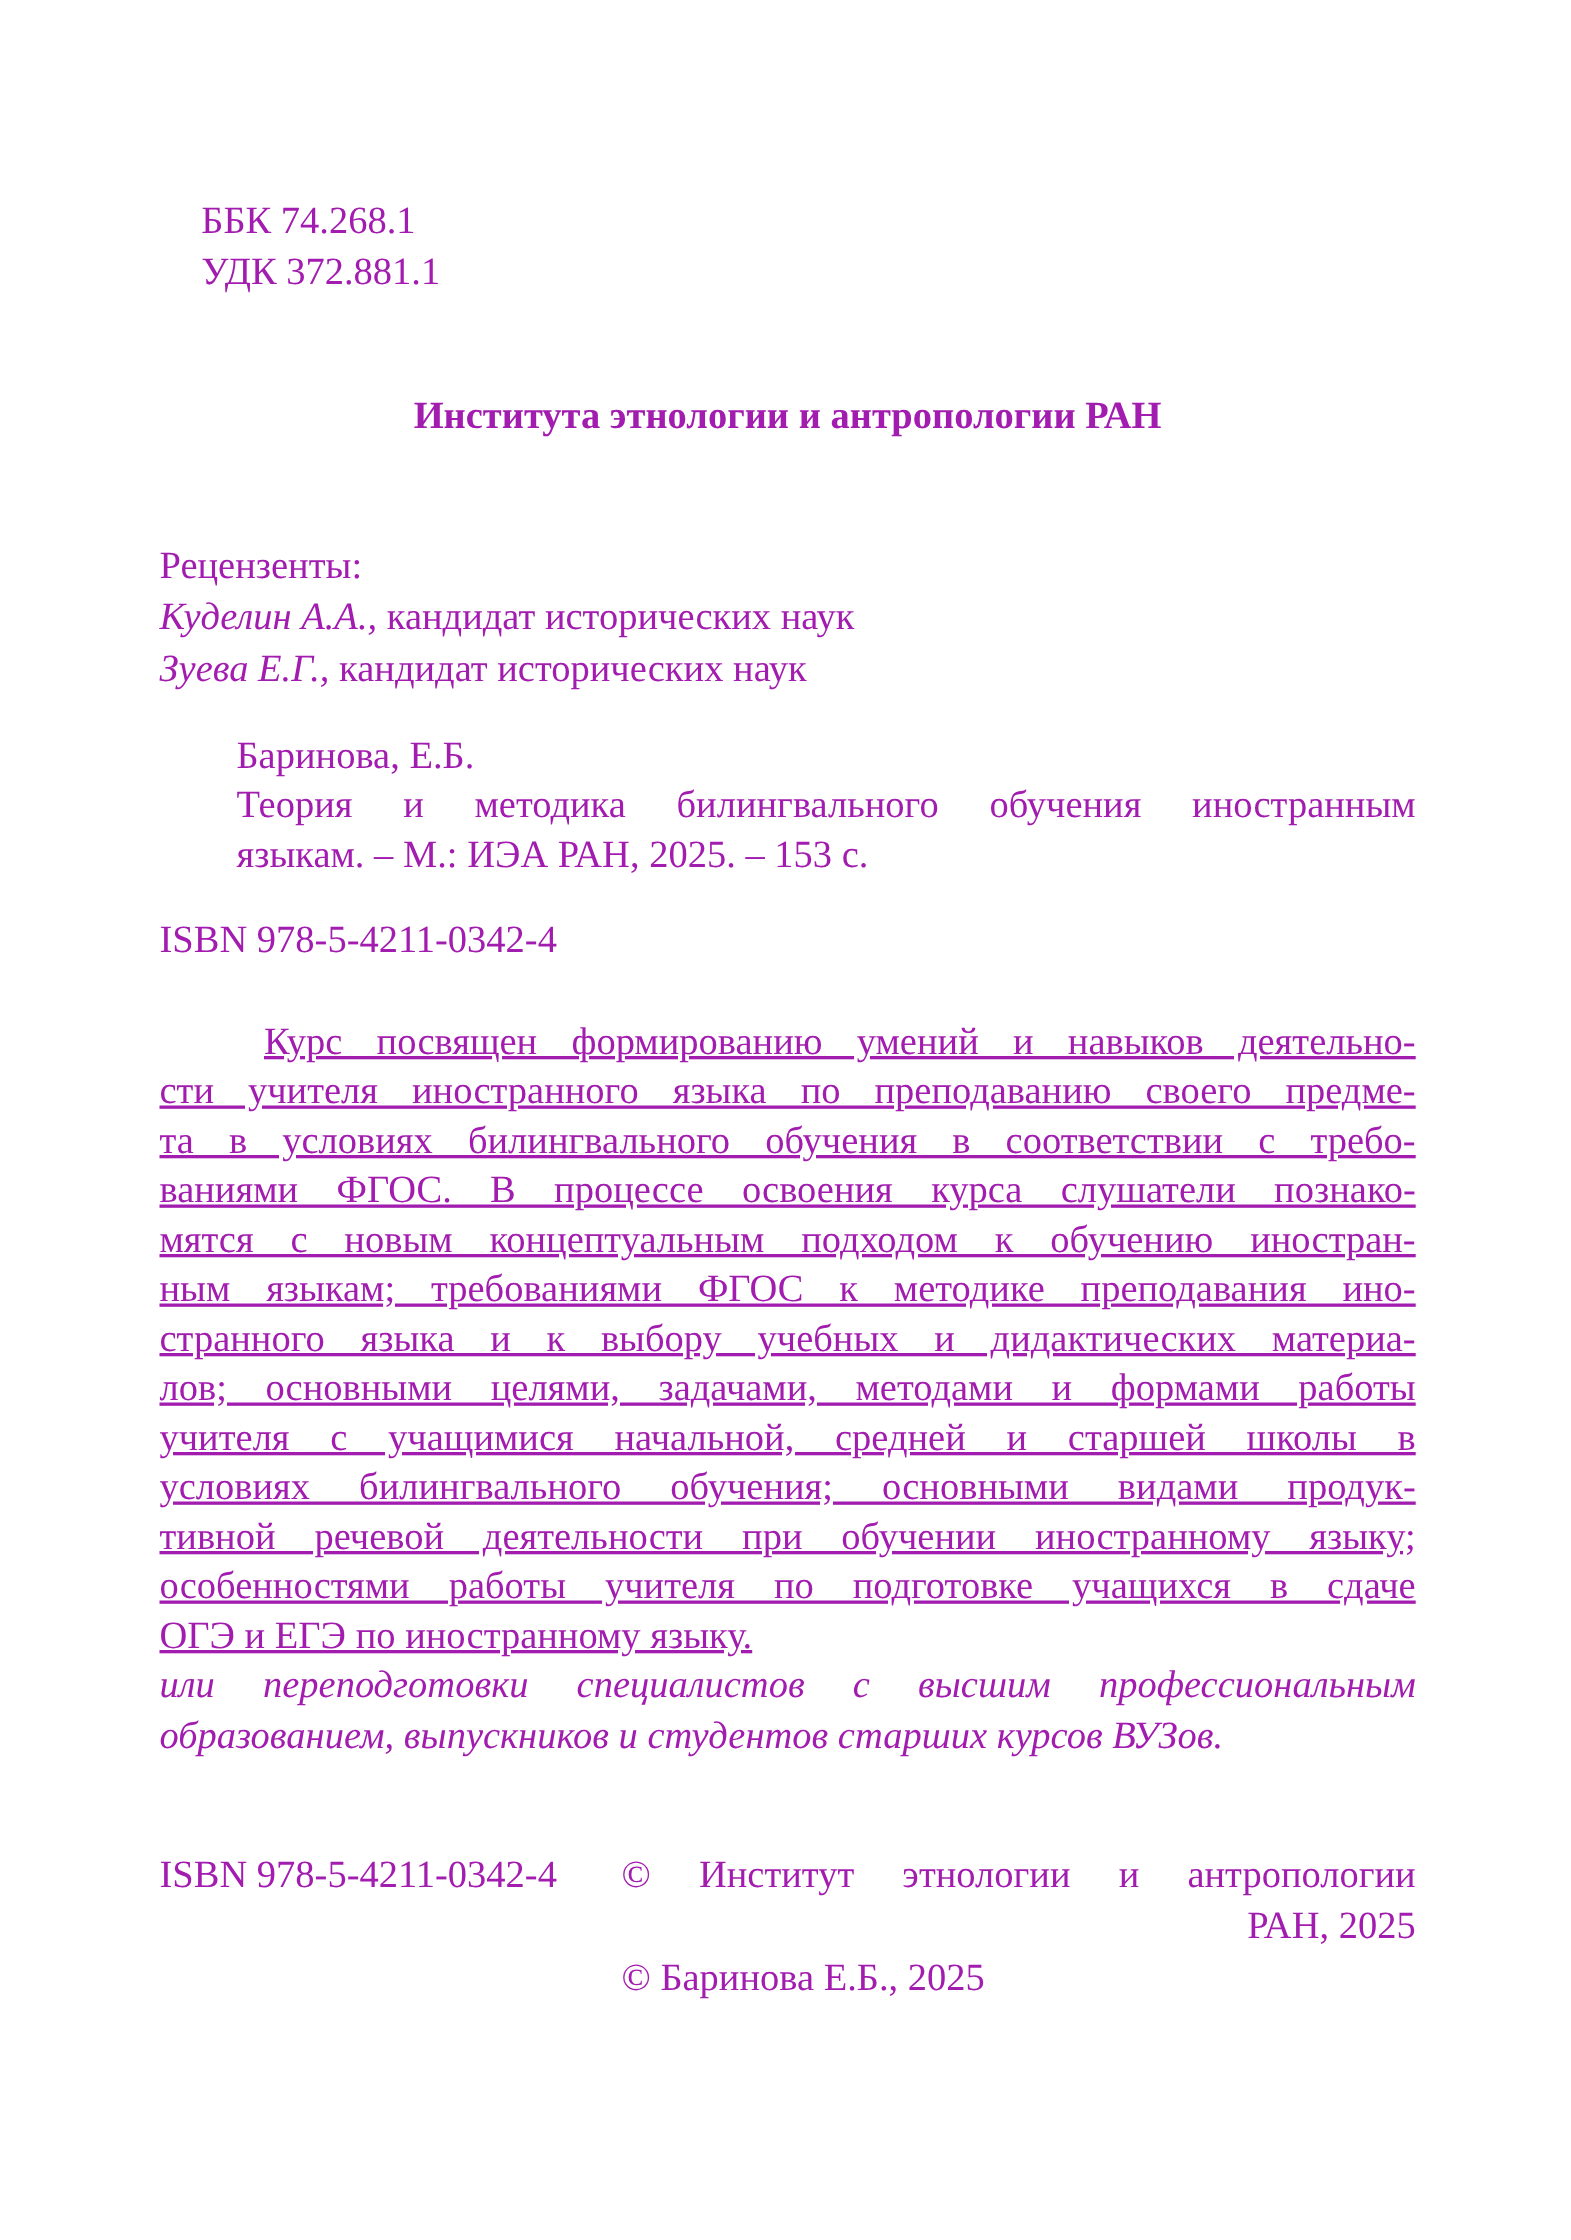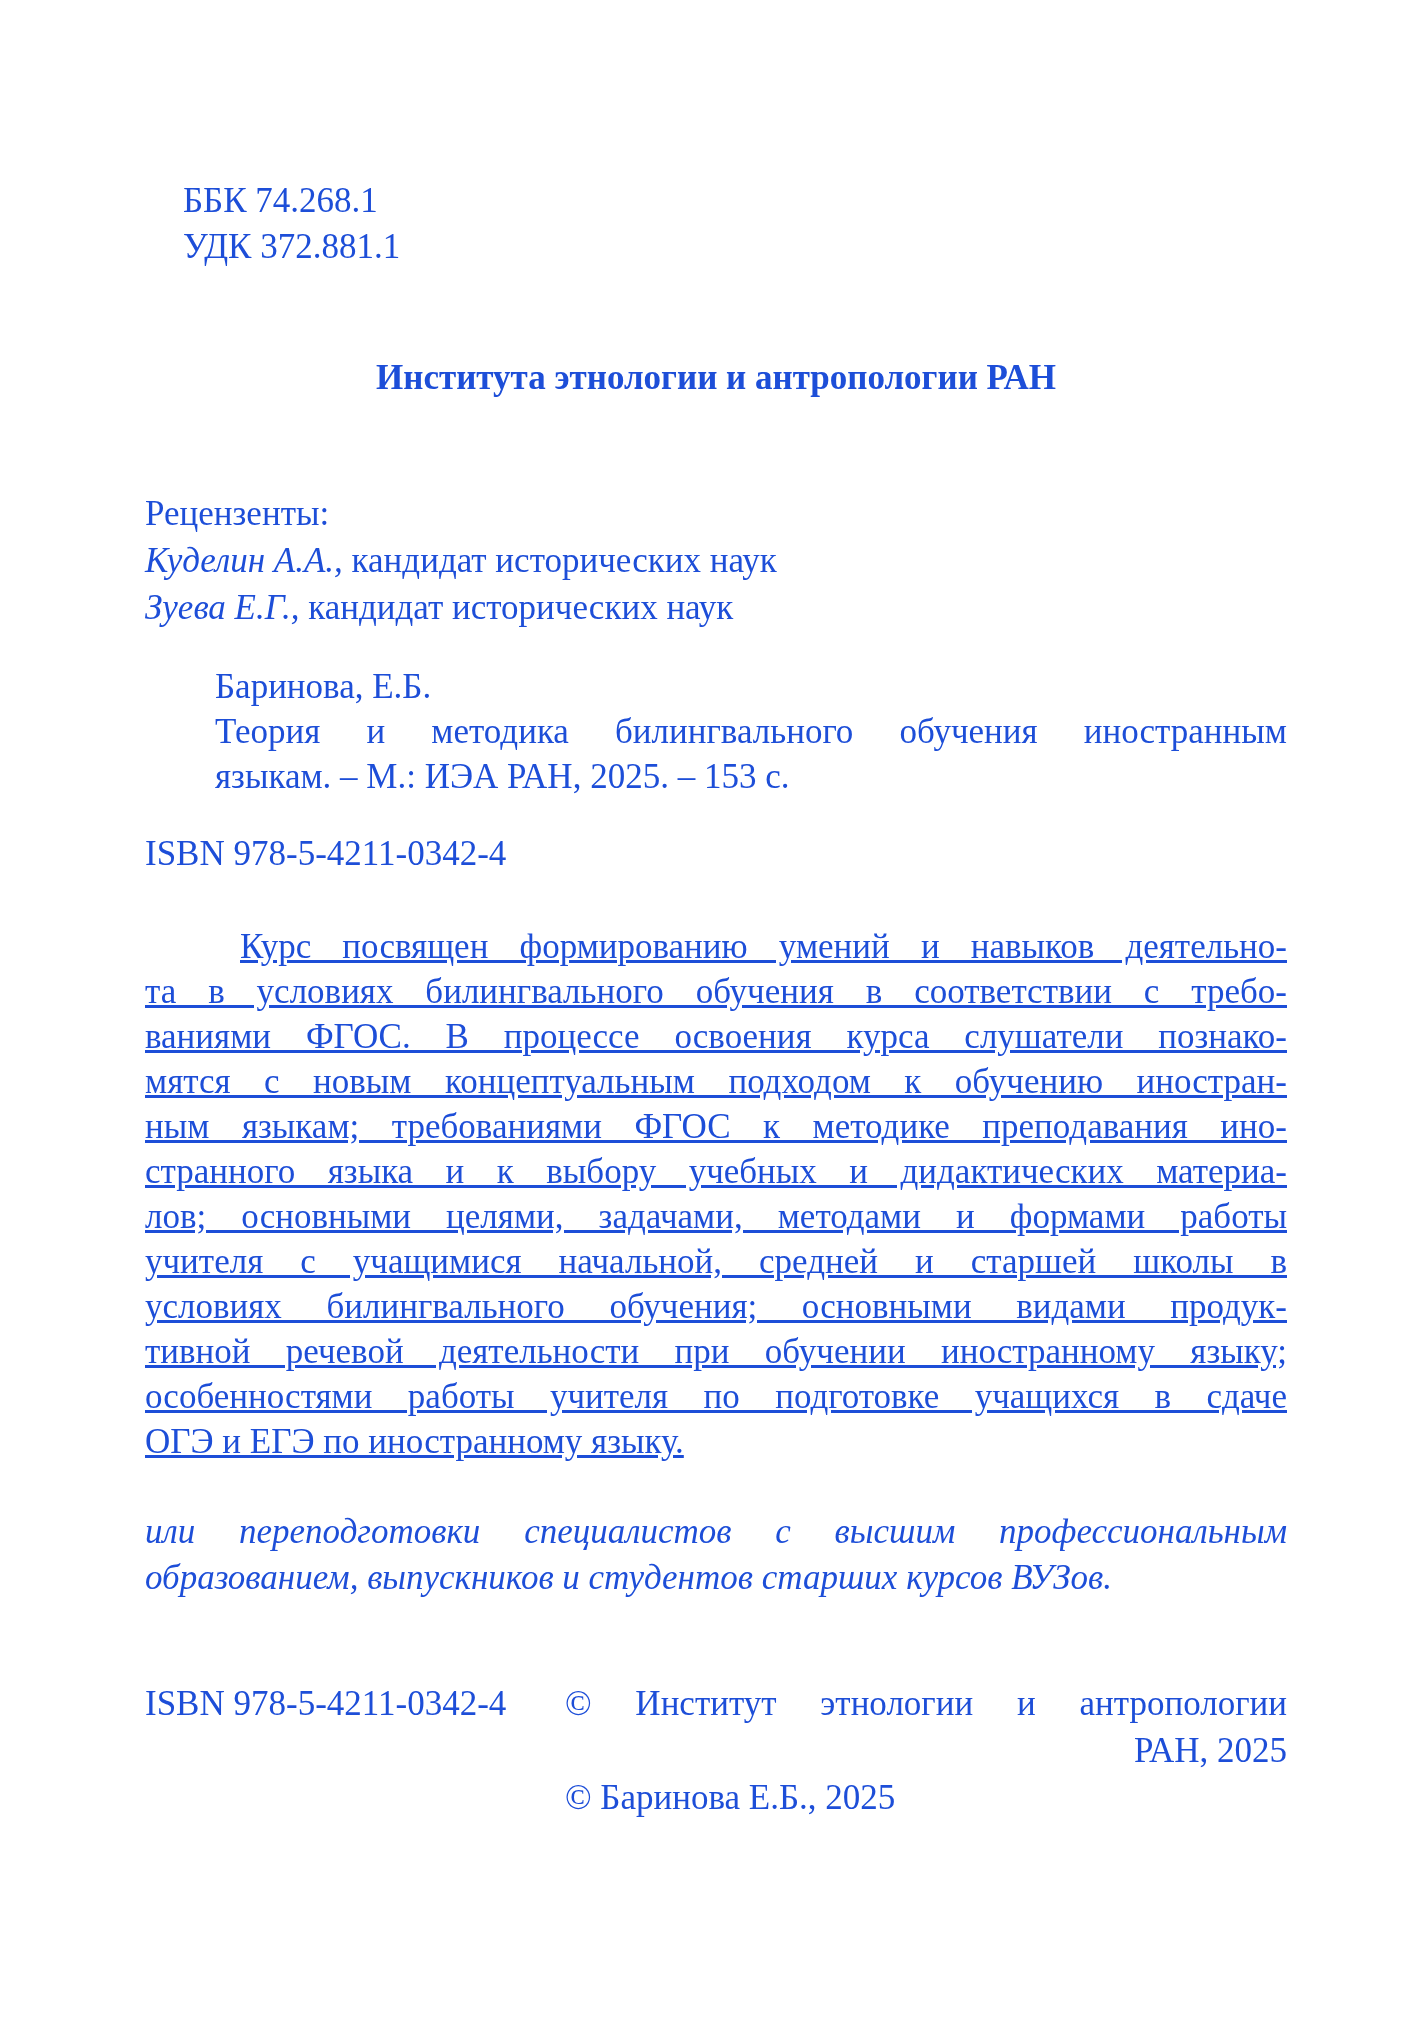--- a/index.html
+++ b/index.html
@@ -5,21 +5,21 @@
   html, body {
     margin: 0;
     padding: 0;
     background: #ffffff;
   }
   .page {
     position: relative;
     width: 1428px;
     height: 2036px;
     background: #ffffff;
-    color: #1d4ed8;
+    color: #a21caf;
     font-family: "Liberation Serif", "DejaVu Serif", serif;
     font-size: 35px;
     overflow: hidden;
   }
   .block { position: absolute; }
 
   .bbk-block {
     top: 178px;
     left: 183px;
     line-height: 46px;
@@ -117,20 +117,21 @@
   <div class="block bib-block">
     <div>Баринова, Е.Б.</div>
     <div class="jline">Теория и методика билингвального обучения иностранным</div>
     <div>языкам. – М.: ИЭА РАН, 2025. – 153 с.</div>
   </div>
 
   <div class="block isbn-block">ISBN 978-5-4211-0342-4</div>
 
   <div class="block annotation-block">
     <div class="jline indent">Курс посвящен формированию умений и навыков деятельно-</div>
+    <div class="jline">сти учителя иностранного языка по преподаванию своего предме-</div>
     <div class="jline">та в условиях билингвального обучения в соответствии с требо-</div>
     <div class="jline">ваниями ФГОС. В процессе освоения курса слушатели познако-</div>
     <div class="jline">мятся с новым концептуальным подходом к обучению иностран-</div>
     <div class="jline">ным языкам; требованиями ФГОС к методике преподавания ино-</div>
     <div class="jline">странного языка и к выбору учебных и дидактических материа-</div>
     <div class="jline">лов; основными целями, задачами, методами и формами работы</div>
     <div class="jline">учителя с учащимися начальной, средней и старшей школы в</div>
     <div class="jline">условиях билингвального обучения; основными видами продук-</div>
     <div class="jline">тивной речевой деятельности при обучении иностранному языку;</div>
     <div class="jline">особенностями работы учителя по подготовке учащихся в сдаче</div>

